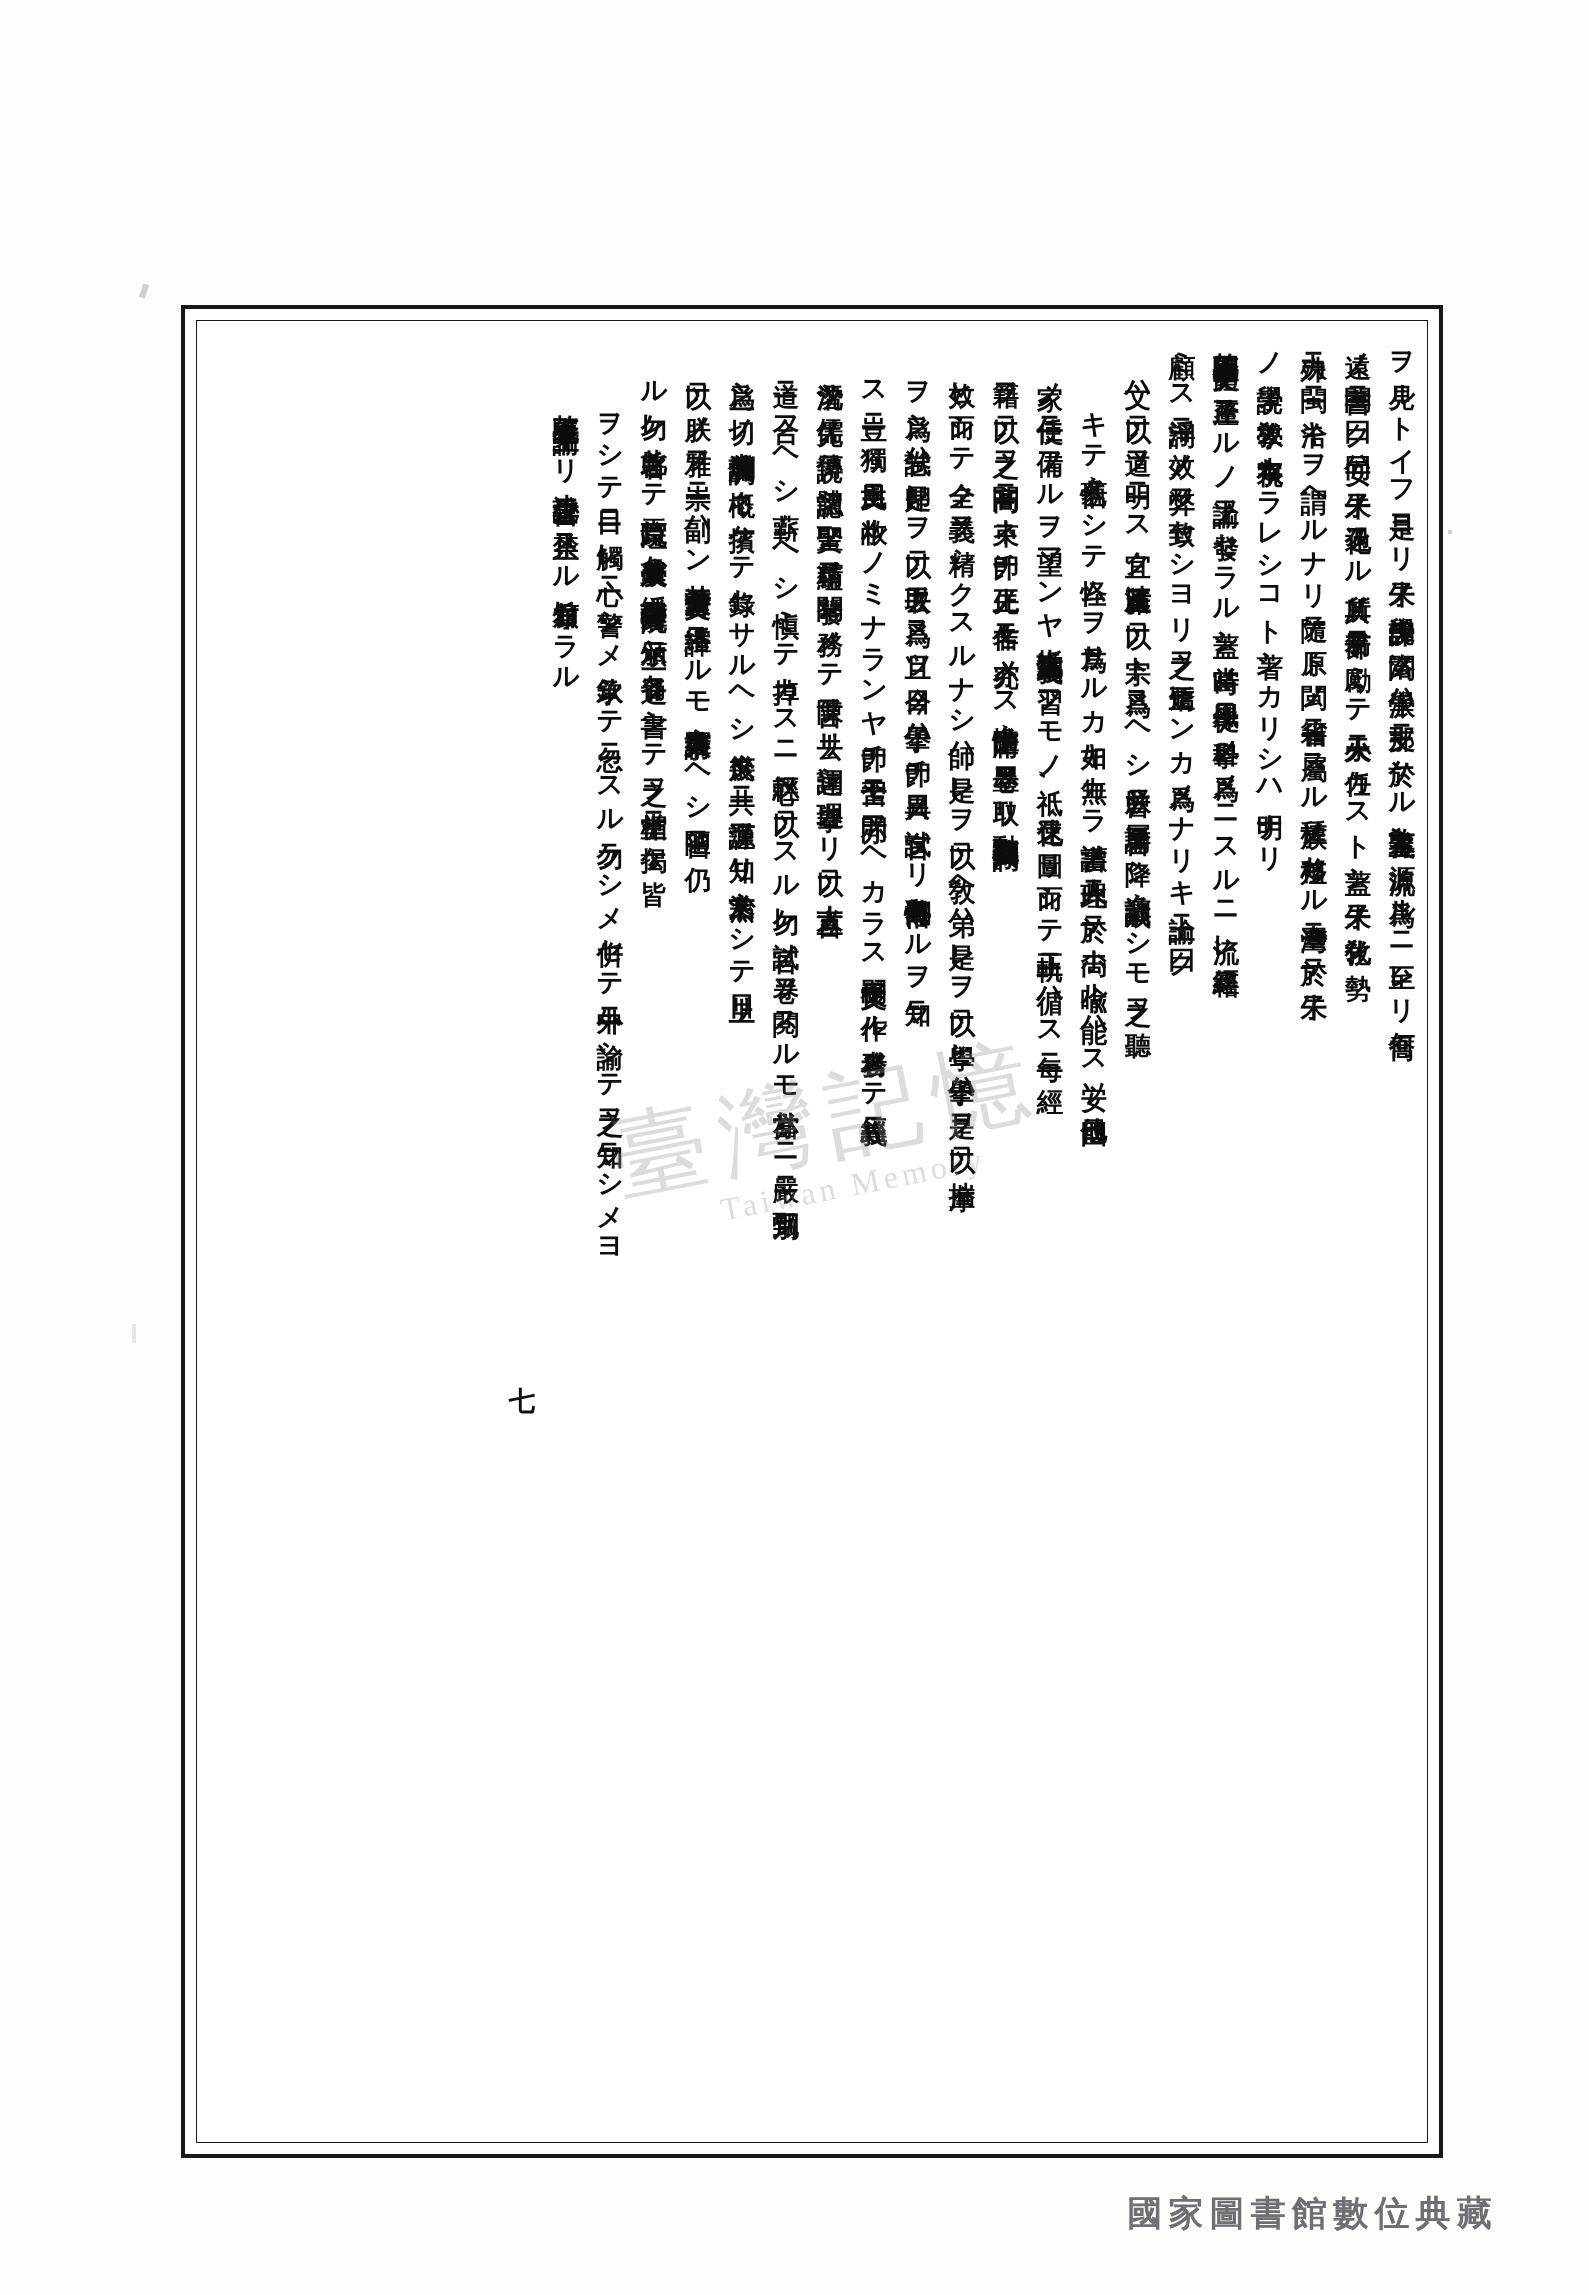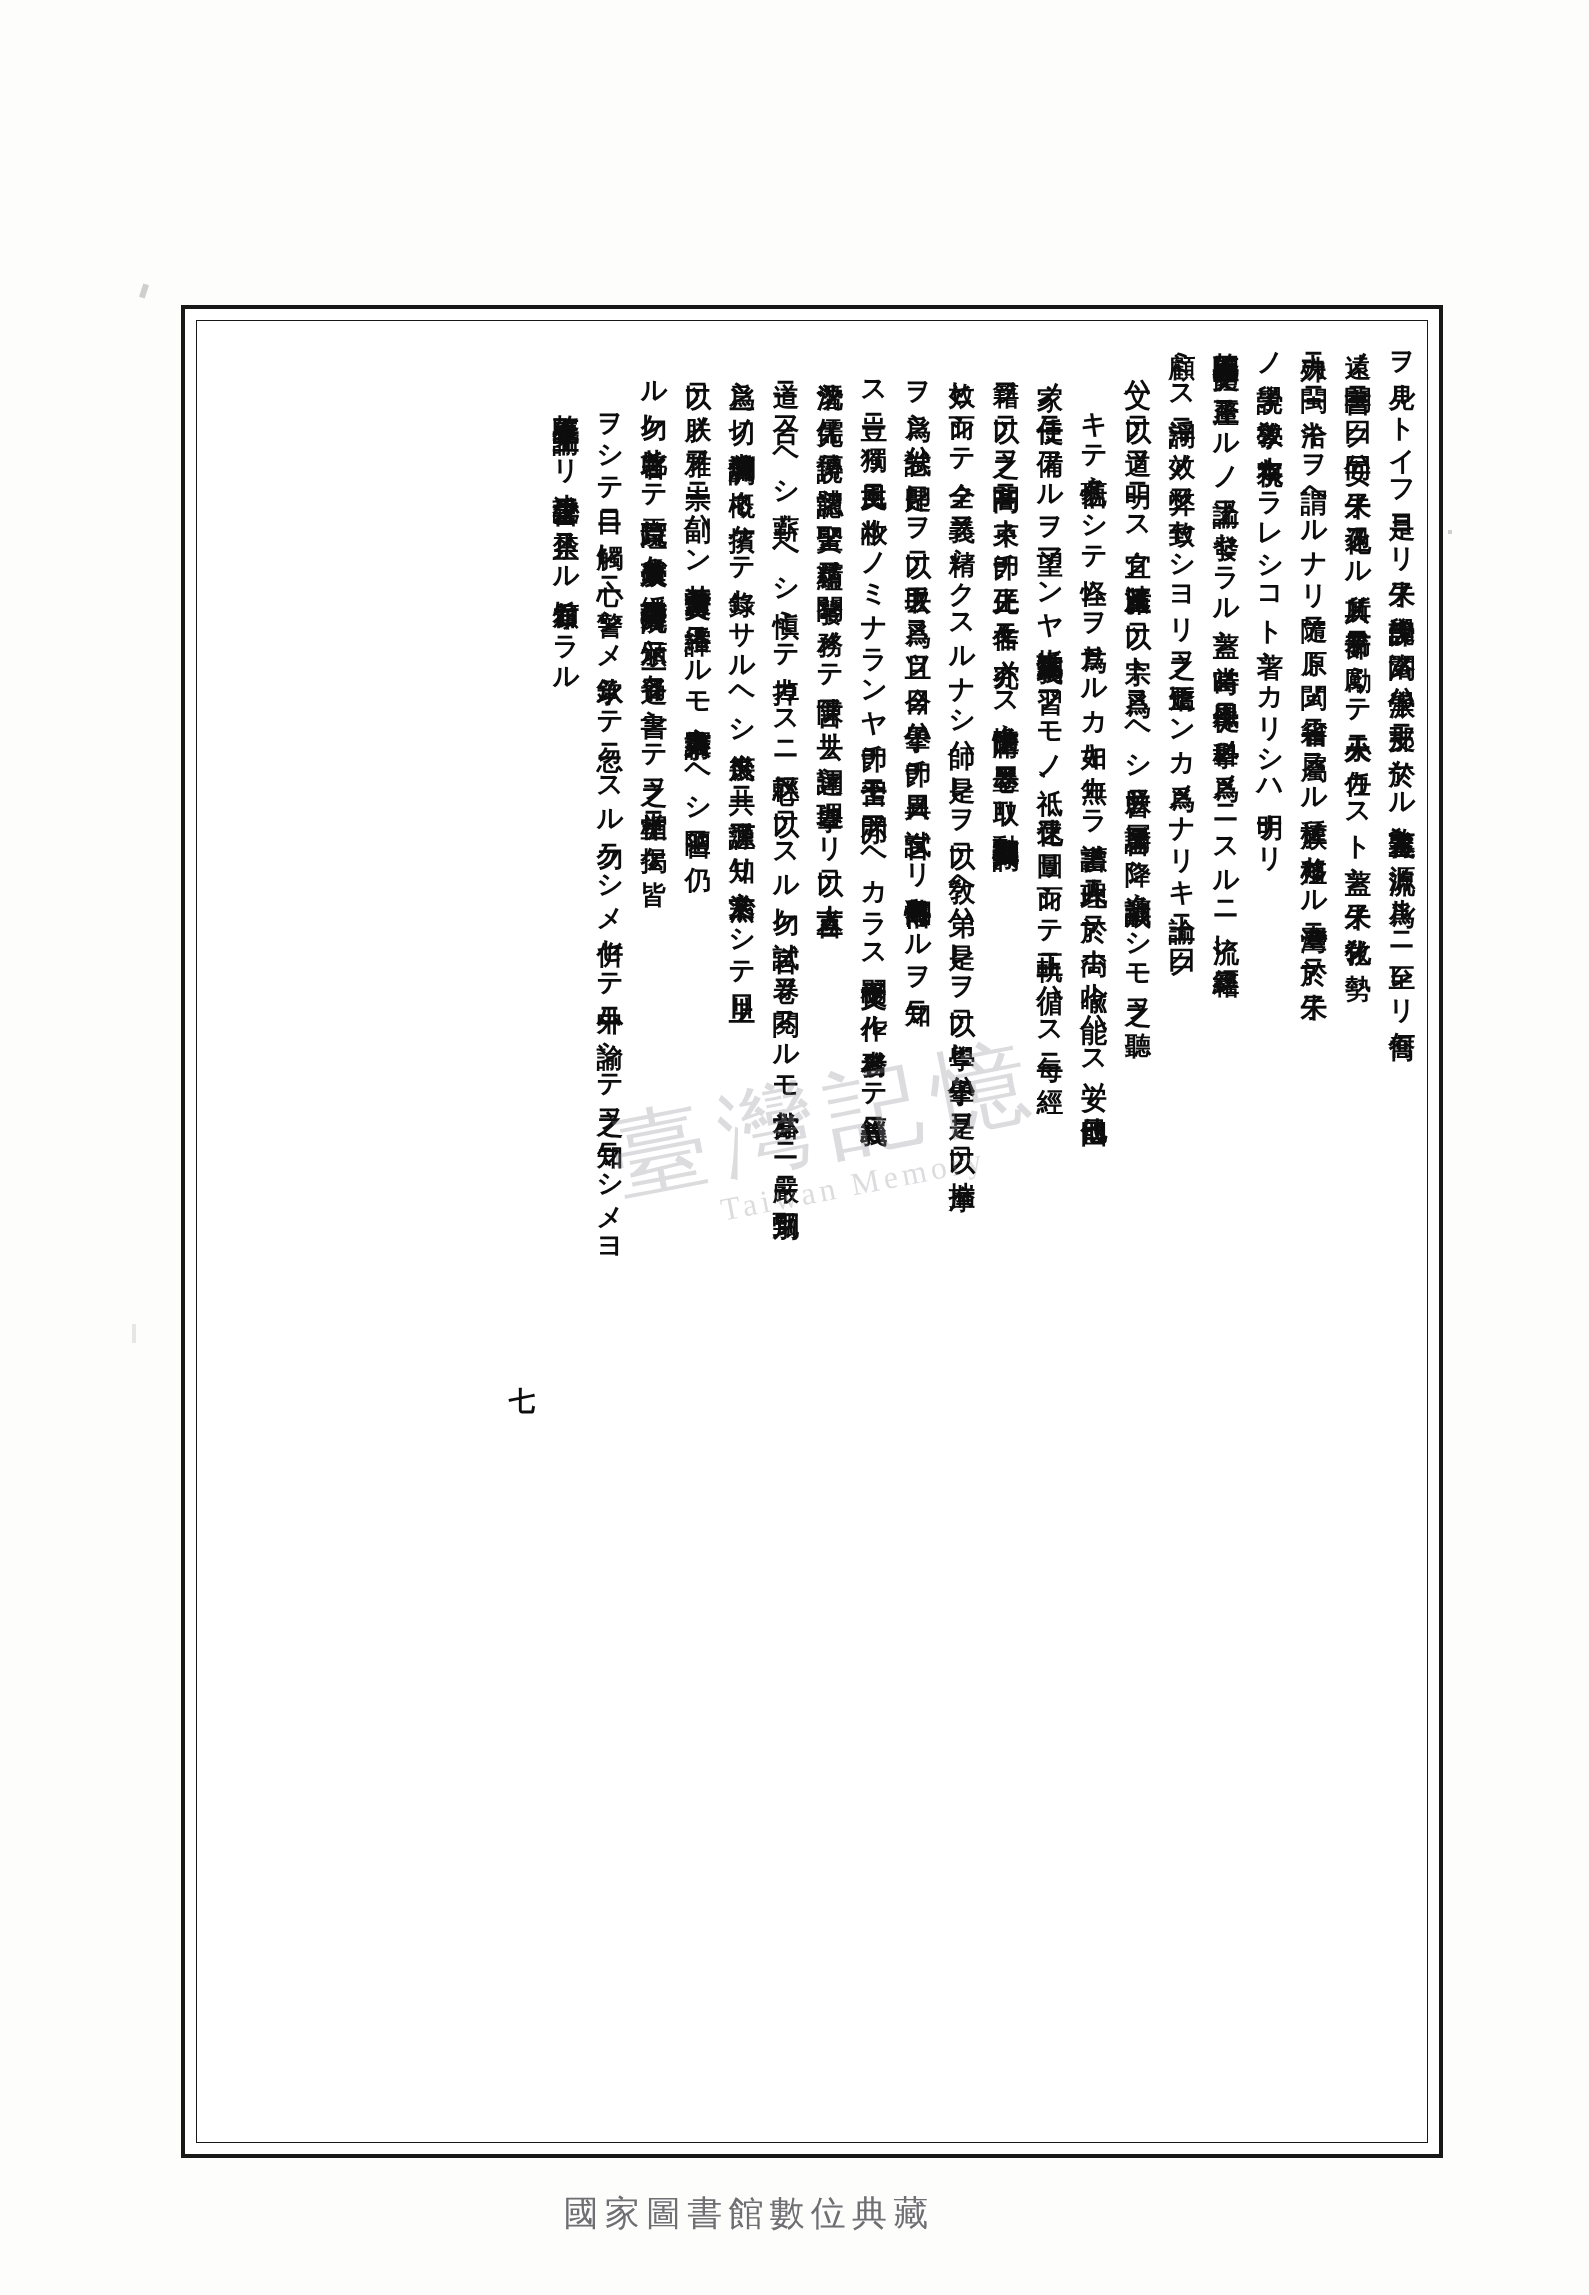--- a/index.html
+++ b/index.html
@@ -79,25 +79,26 @@
     color:#8f8f96;
     letter-spacing:4.4px;
     margin-top:3.5px;
     margin-left:97px;
     white-space:nowrap;
   }
 
   
   .footer{
     position:absolute;left:0;top:2190px;width:1498px;
-    text-align:center;
+    text-align:right;
     font-family:"DejaVu Serif",serif;
     font-size:35px;
     letter-spacing:6.2px;
     color:#6e6e73;
+    font-weight:bold;
   }
 
   
   .speck{position:absolute;background:#cfcfcf;}
   .s1{left:141px;top:284px;width:6.2px;height:14px;transform:rotate(18deg);}
   .s2{left:231px;top:2151px;width:16px;height:5.3px;transform:rotate(-10deg);}
   .s3{left:1448px;top:530px;width:4.4px;height:4.4px;}
   .s4{left:132px;top:1324px;width:3.5px;height:19.4px;opacity:.5;}
 </style>
 </head>

